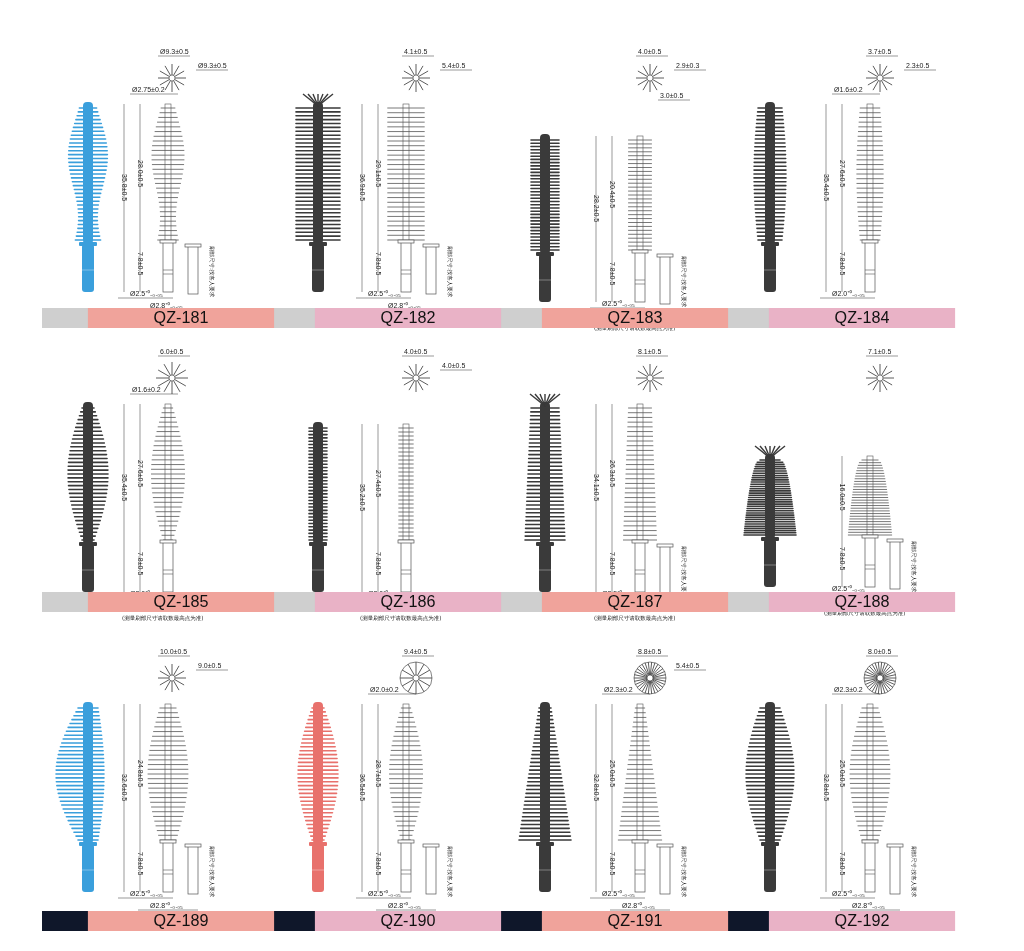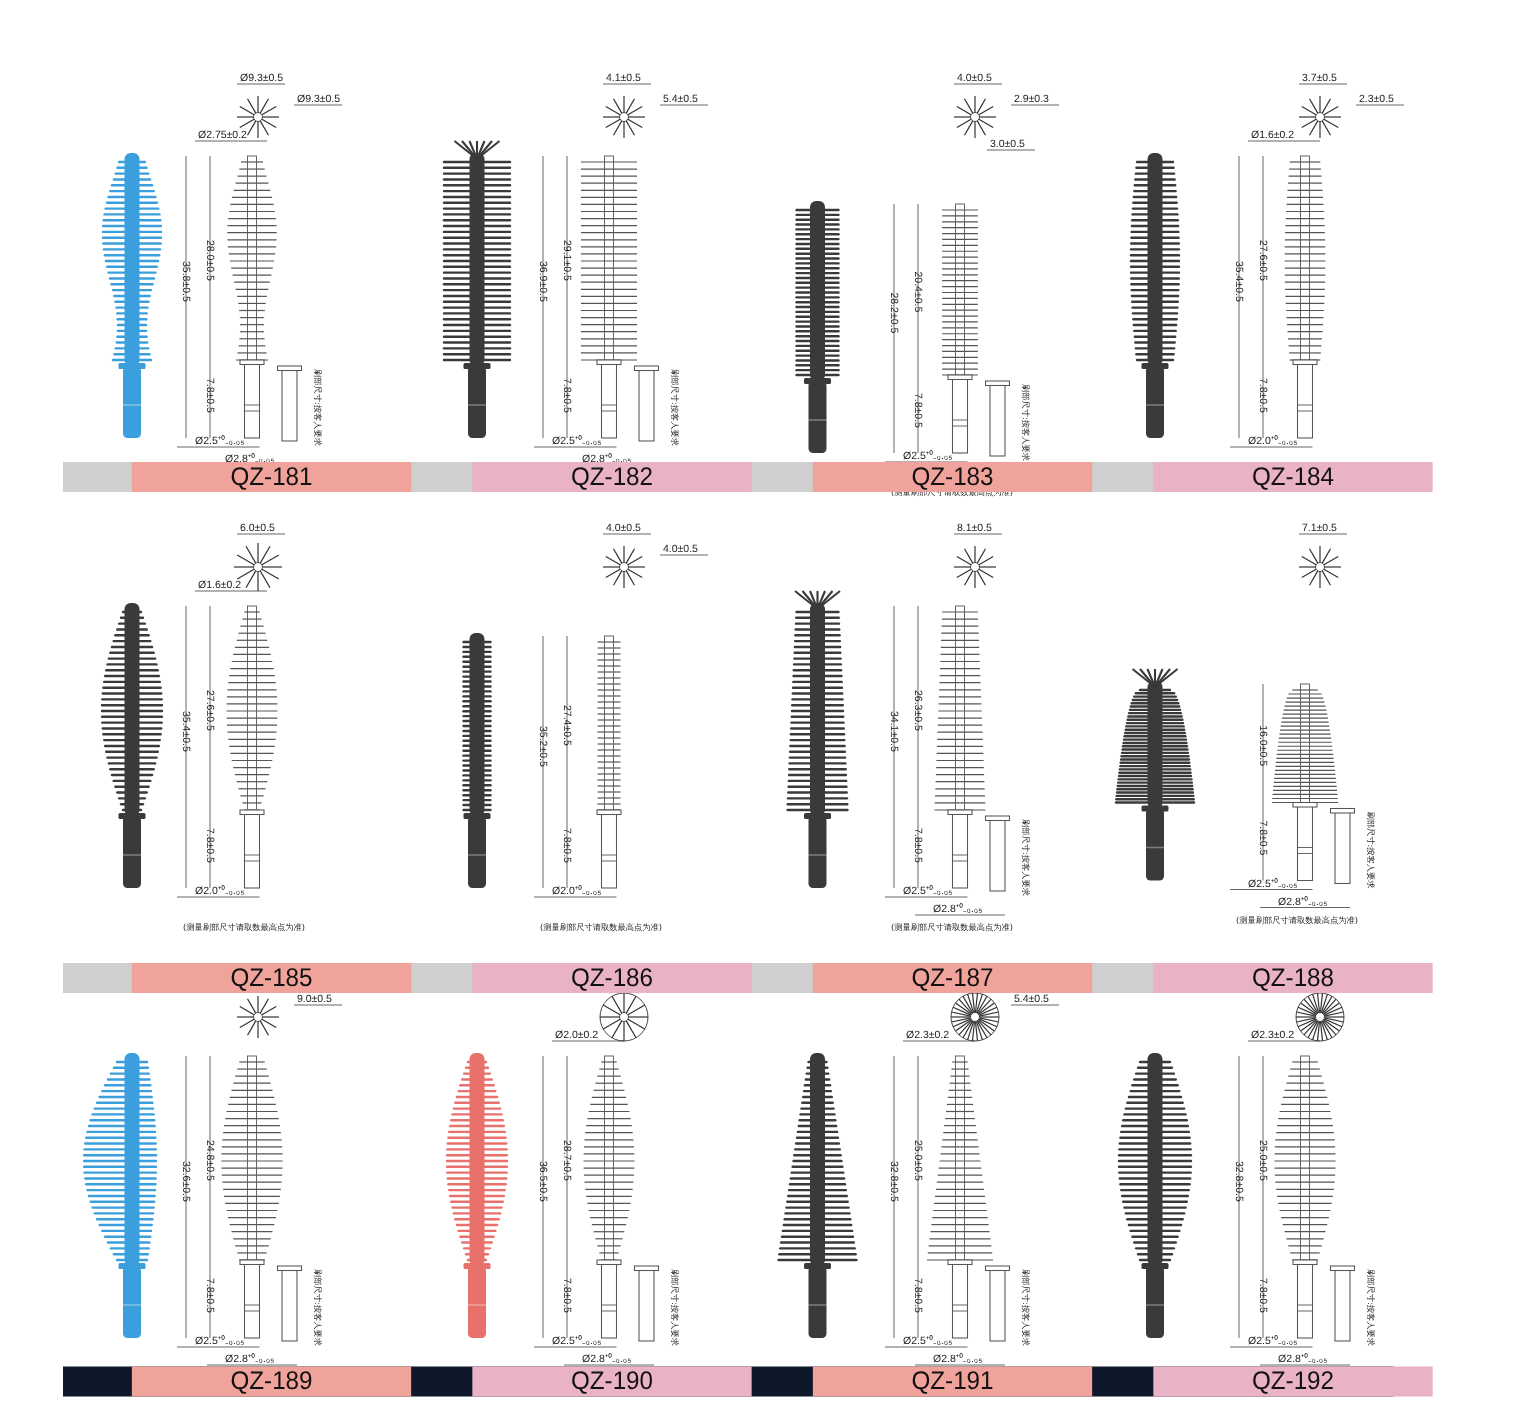--- a/index.html
+++ b/index.html
@@ -1439,21 +1439,21 @@
       </div>
     </div>
   </div>
 
 <div class="bar" style="top: 308px; background: rgb(207, 207, 207);">
     <div class="lbl" style="left: 41px; background: rgb(240, 163, 155);">QZ-181</div>
     <div class="lbl" style="left: 268px; background: rgb(233, 178, 198);">QZ-182</div>
     <div class="lbl" style="left: 495px; background: rgb(240, 163, 155);">QZ-183</div>
     <div class="lbl" style="left: 722px; background: rgb(233, 178, 198);">QZ-184</div>
   </div>
-<div class="bar" style="top: 642px; background: rgb(207, 207, 207);">
+<div class="bar" style="top: 592px; background: rgb(207, 207, 207);">
     <div class="lbl" style="left: 41px; background: rgb(240, 163, 155);">QZ-185</div>
     <div class="lbl" style="left: 268px; background: rgb(233, 178, 198);">QZ-186</div>
     <div class="lbl" style="left: 495px; background: rgb(240, 163, 155);">QZ-187</div>
     <div class="lbl" style="left: 722px; background: rgb(233, 178, 198);">QZ-188</div>
   </div>
 <div class="bar" style="top: 911px; background: #0f172a;">
     <div class="lbl" style="left: 41px; background: rgb(240, 163, 155);">QZ-189</div>
     <div class="lbl" style="left: 268px; background: rgb(233, 178, 198);">QZ-190</div>
     <div class="lbl" style="left: 495px; background: rgb(240, 163, 155);">QZ-191</div>
     <div class="lbl" style="left: 722px; background: rgb(233, 178, 198);">QZ-192</div>

